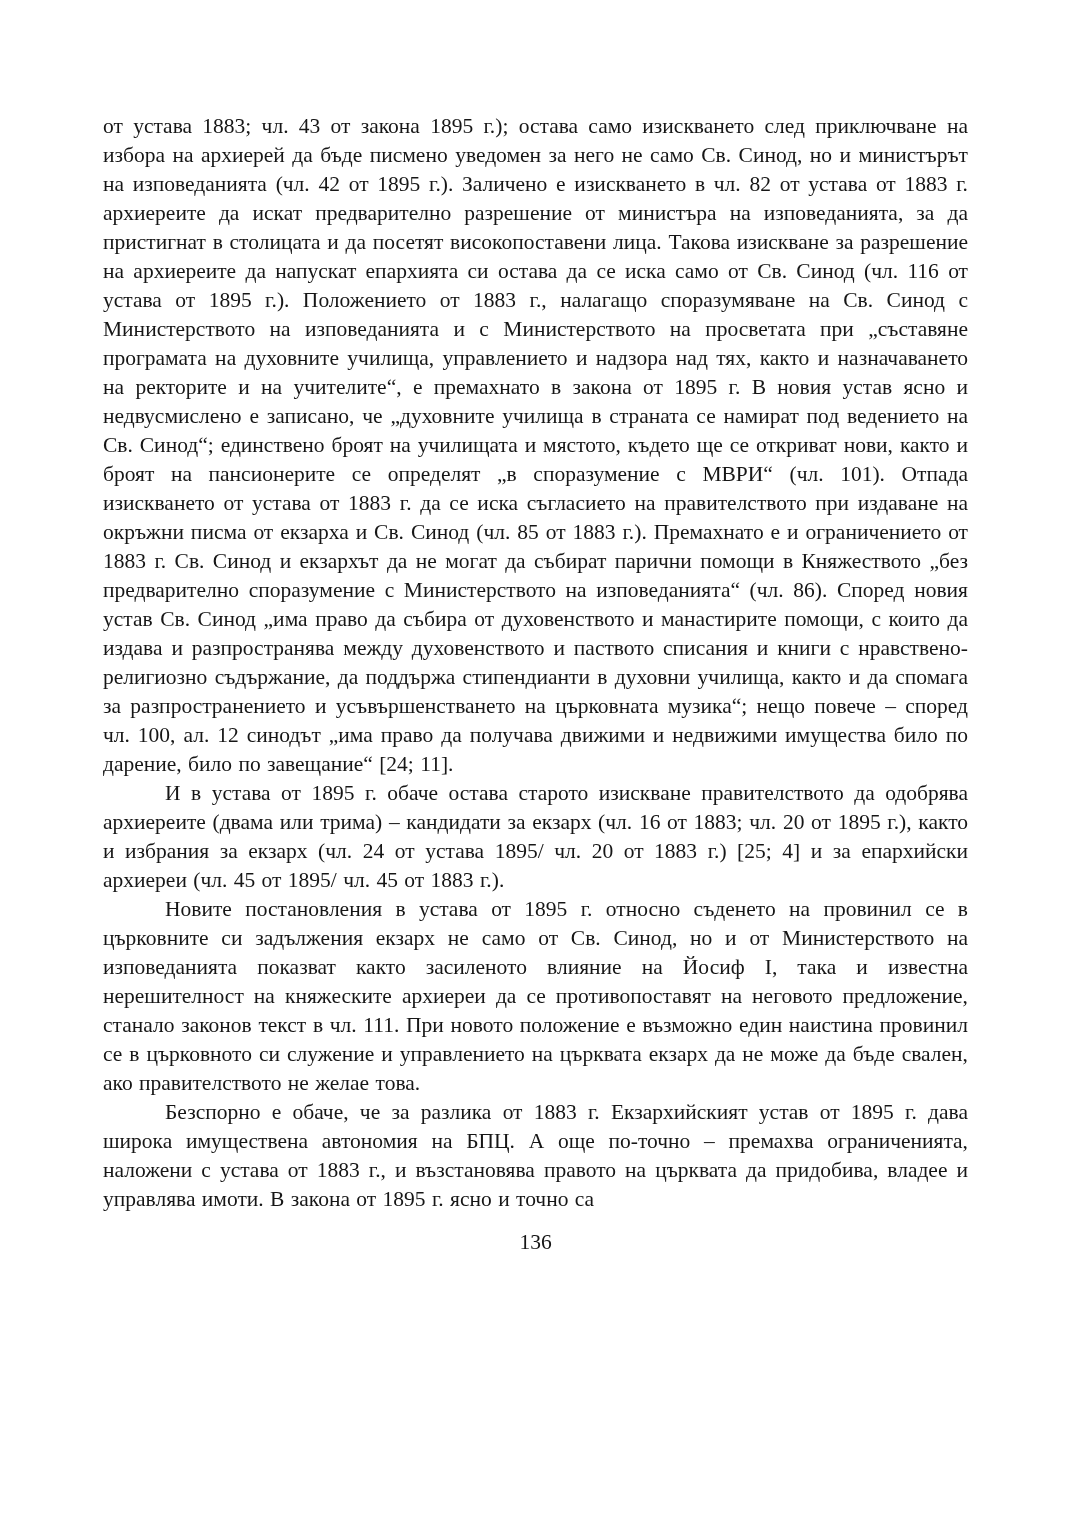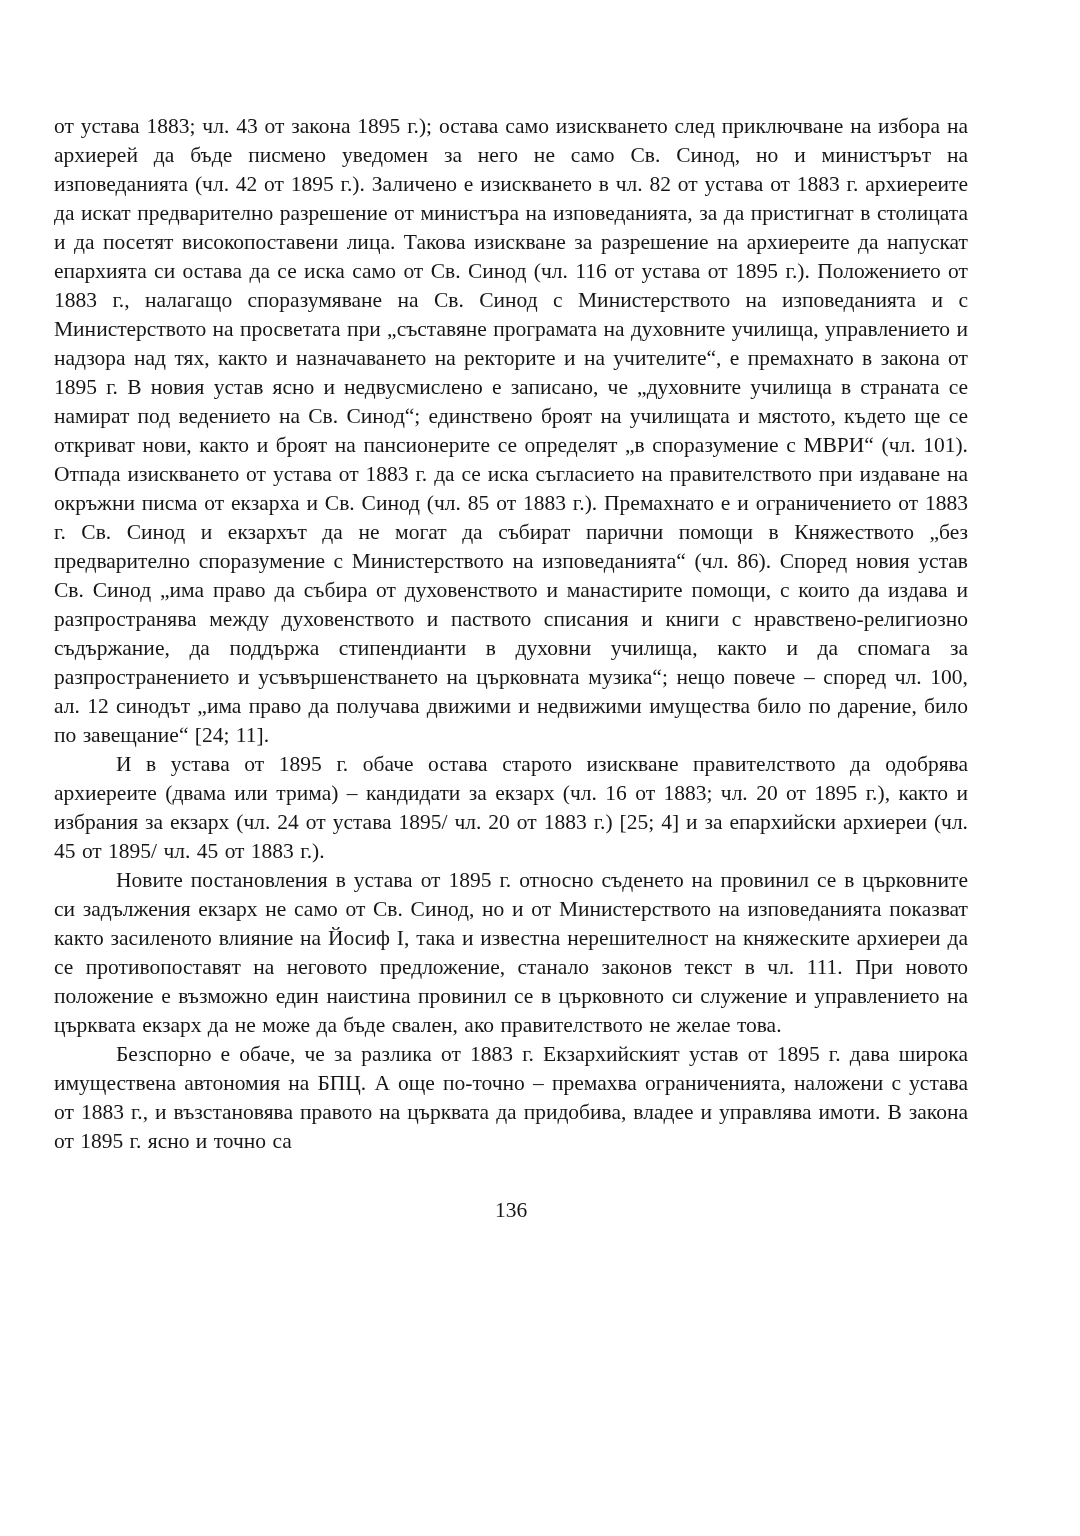--- a/index.html
+++ b/index.html
@@ -10,40 +10,40 @@
   body {
     width: 1080px;
     height: 1536px;
     position: relative;
     overflow: hidden;
   }
   .page {
     box-sizing: border-box;
     width: 1080px;
     height: 1536px;
-    padding: 112px 112px 0 54px;
+    padding: 112px 112px 0 103px;
     background: #ffffff;
     color: #161616;
     font-family: "Liberation Serif", "DejaVu Serif", serif;
     font-size: 21.5px;
     line-height: 29px;
   }
   .text-block {
     text-align: justify;
   }
   .text-block p {
     margin: 0;
     text-indent: 62px;
     word-spacing: 1px;
   }
   .text-block p.no-indent {
     text-indent: 0;
   }
   .page-number {
-    margin-top: 40px;
+    margin-top: 14px;
     text-align: center;
     font-size: 21.5px;
     color: #161616;
   }
 </style>
 </head>
 <body>
 
 <div class="page">
   <div class="text-block">

